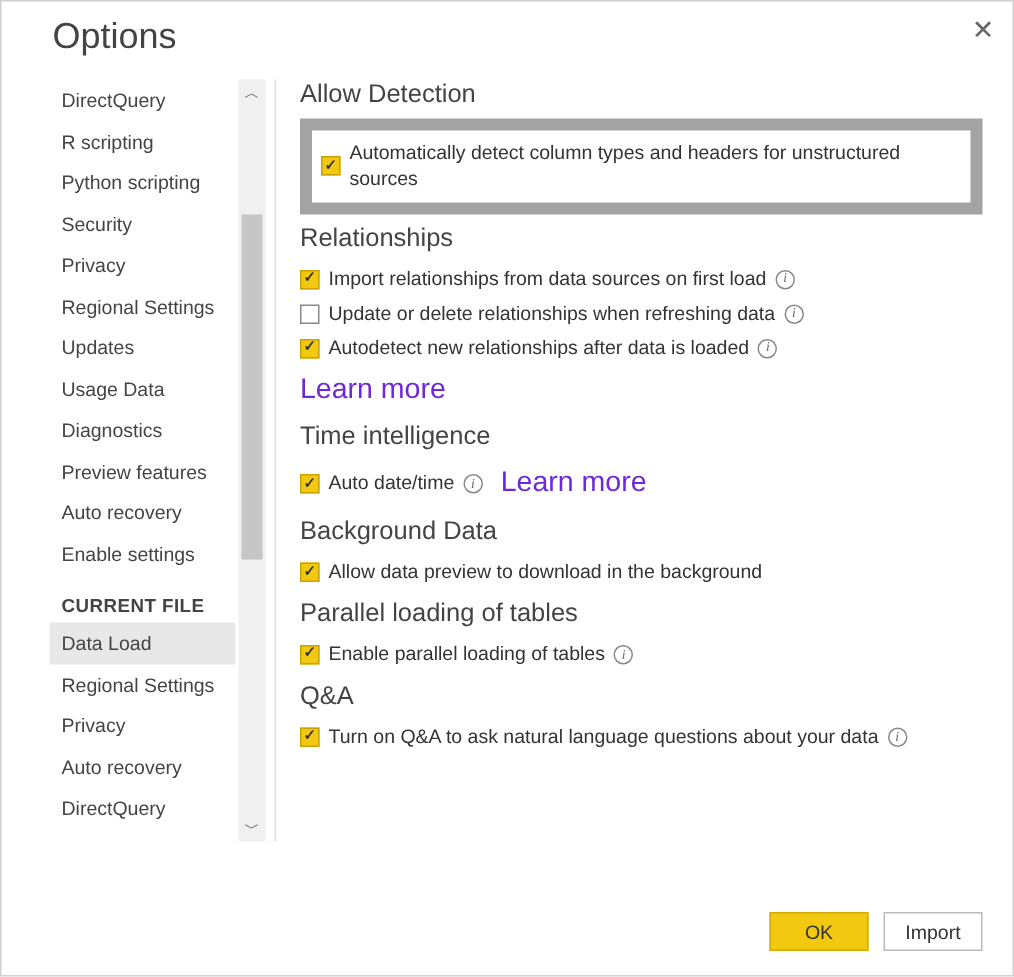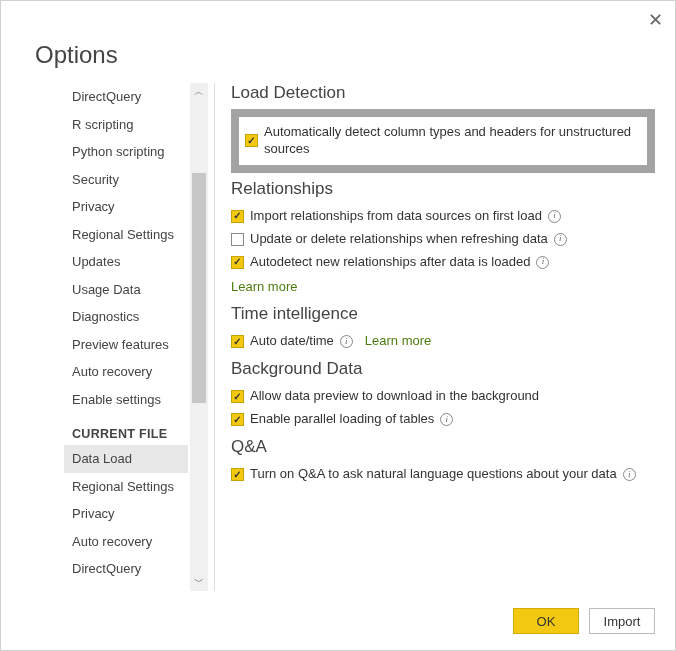--- a/index.html
+++ b/index.html
@@ -17,27 +17,26 @@
     right: 12px;
     font-size: 18px;
     color: #666;
     cursor: pointer;
     font-weight: 300;
   }
   .dialog-title {
     font-size: 24px;
     font-weight: 300;
     color: #444;
-    padding: 40px 0 14px 34px;
+    padding: 10px 0 14px 34px;
   }
   .main {
     display: flex;
     padding-left: 32px;
     height: 508px;
-    margin-left: 31px;
   }
   .sidebar-wrap {
     position: relative;
     width: 144px;
     flex-shrink: 0;
   }
   .sidebar {
     width: 124px;
     height: 100%;
     overflow: hidden;
@@ -149,23 +148,23 @@
     align-items: center;
     justify-content: center;
     font-size: 9px;
     font-style: italic;
     font-family: Georgia, serif;
     color: #666;
     cursor: pointer;
     flex-shrink: 0;
   }
   .link {
-    color: #4d7c0f;
-    cursor: pointer;
-    font-size: 13px;
+    color: #6d28d9;
+    cursor: pointer;
+    font-size: 19px;
   }
   .link-block { padding: 6px 0 4px 0; display: inline-block; }
   .footer {
     position: absolute;
     bottom: 16px;
     right: 20px;
     display: flex;
     gap: 10px;
     padding-left: 35px;
   }
@@ -219,21 +218,21 @@
     <div class="scroll-track">
       <div class="scroll-arrow up">︿</div>
       <div class="scroll-thumb"></div>
       <div class="scroll-arrow down">﹀</div>
     </div>
   </div>
 
   <div class="divider"></div>
 
   <div class="content">
-    <div class="group-title first">Load Detection</div>
+    <div class="group-title first">Allow Detection</div>
     <div class="highlight-box">
       <div class="check-row">
         <span class="checkbox checked"></span>
         <span>Automatically detect column types and headers for unstructured sources</span>
       </div>
     </div>
 
     <div class="group-title">Relationships</div>
     <div class="check-row">
       <span class="checkbox checked"></span>
@@ -259,20 +258,21 @@
       <span class="info-icon">i</span>
       <span class="link" style="margin-left:6px;">Learn more</span>
     </div>
 
     <div class="group-title">Background Data</div>
     <div class="check-row">
       <span class="checkbox checked"></span>
       <span>Allow data preview to download in the background</span>
     </div>
 
+    <div class="group-title">Parallel loading of tables</div>
     <div class="check-row">
       <span class="checkbox checked"></span>
       <span>Enable parallel loading of tables</span>
       <span class="info-icon">i</span>
     </div>
 
     <div class="group-title">Q&amp;A</div>
     <div class="check-row">
       <span class="checkbox checked"></span>
       <span>Turn on Q&amp;A to ask natural language questions about your data</span>

